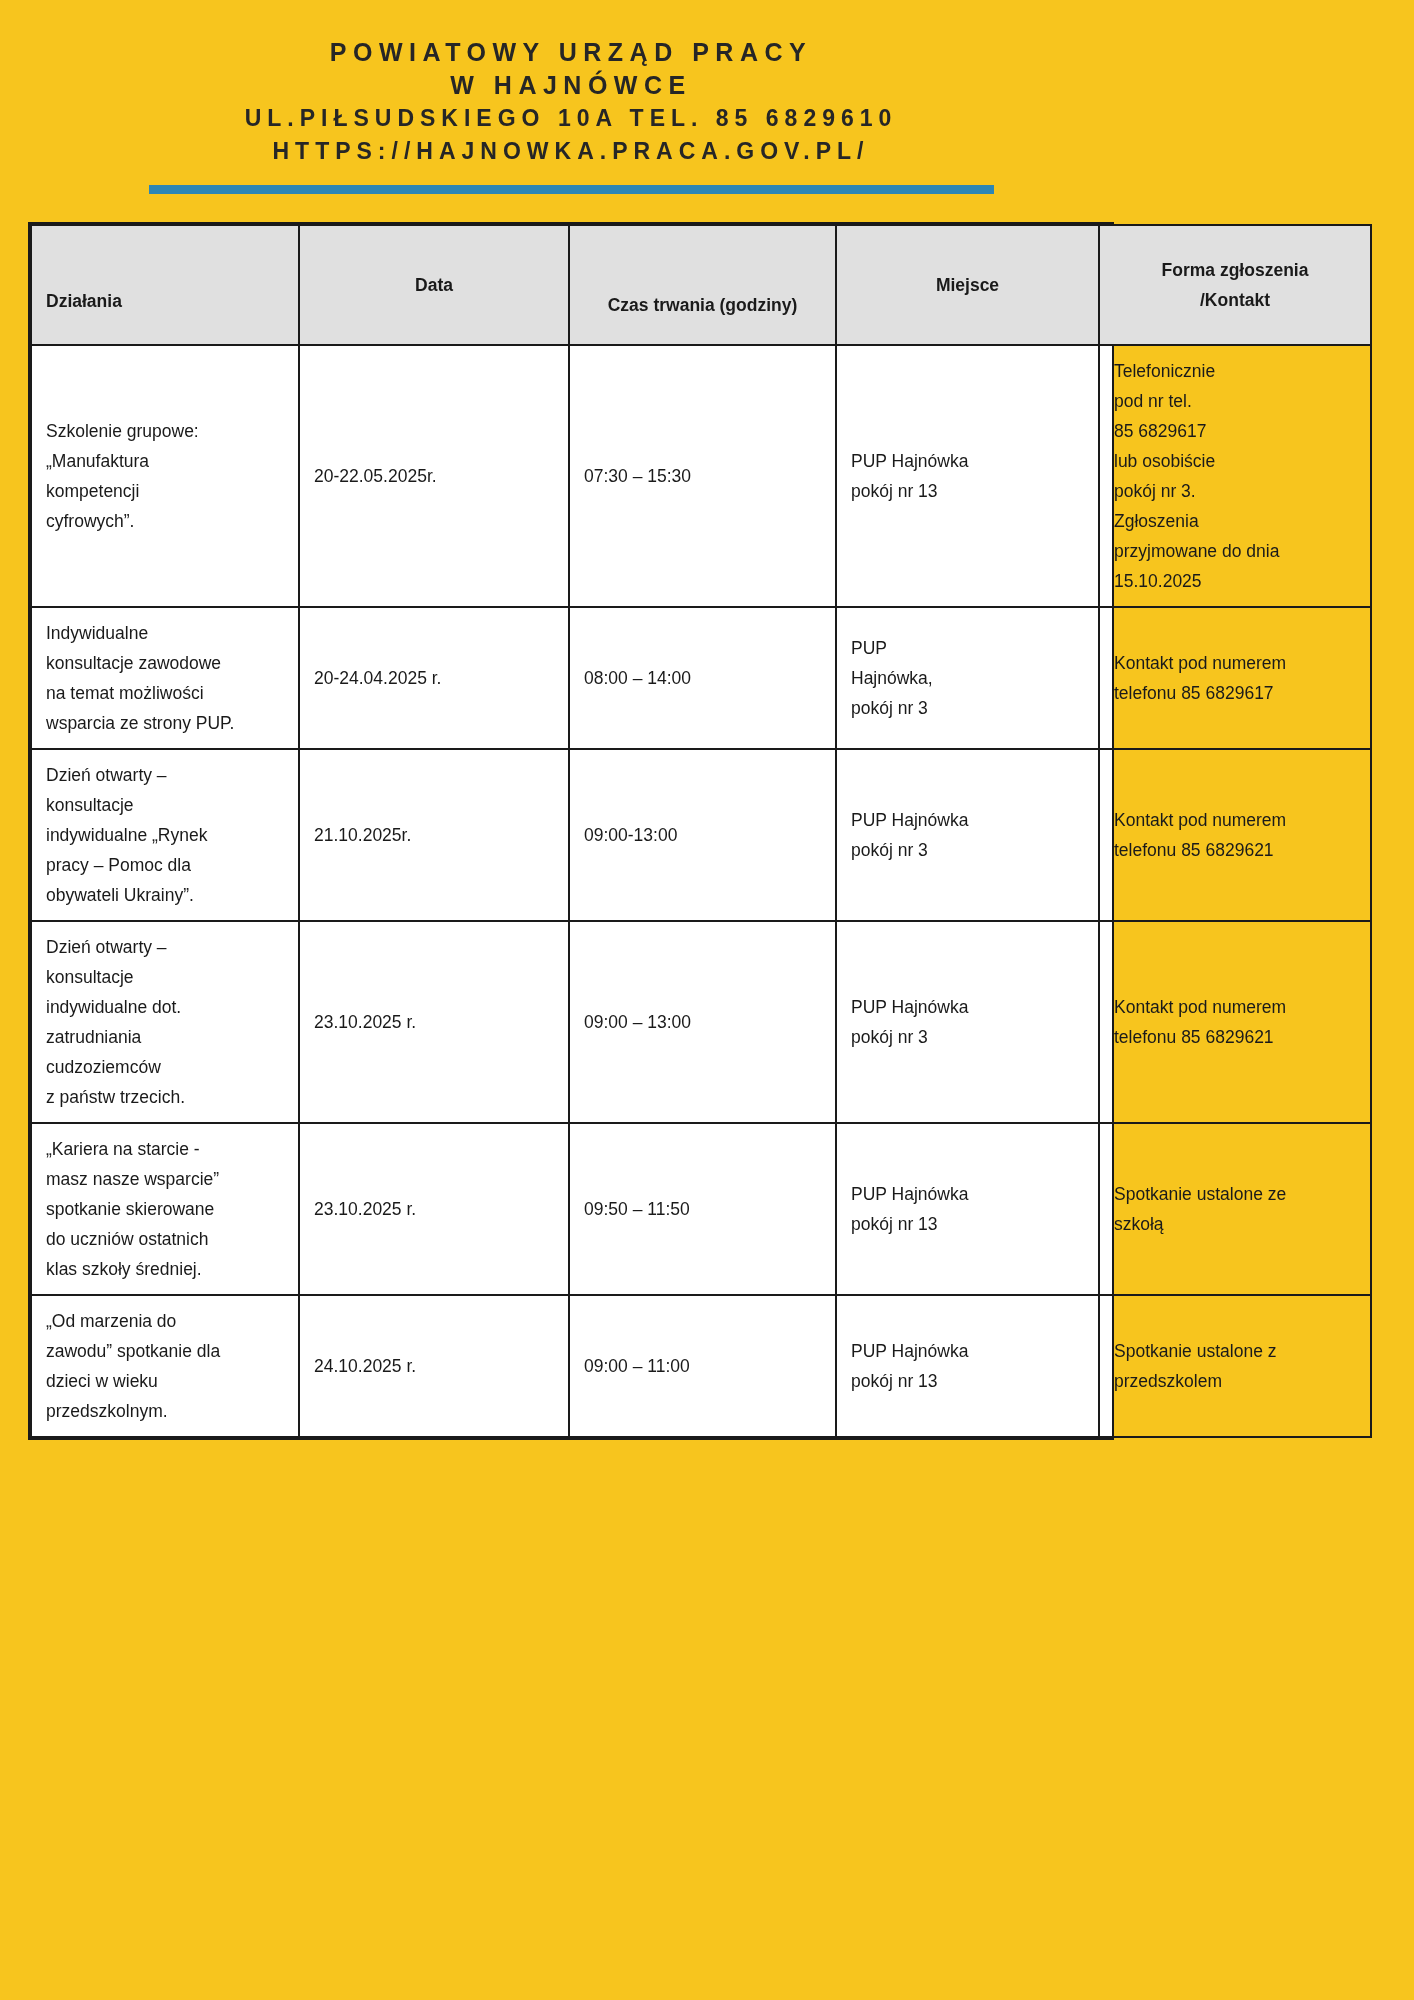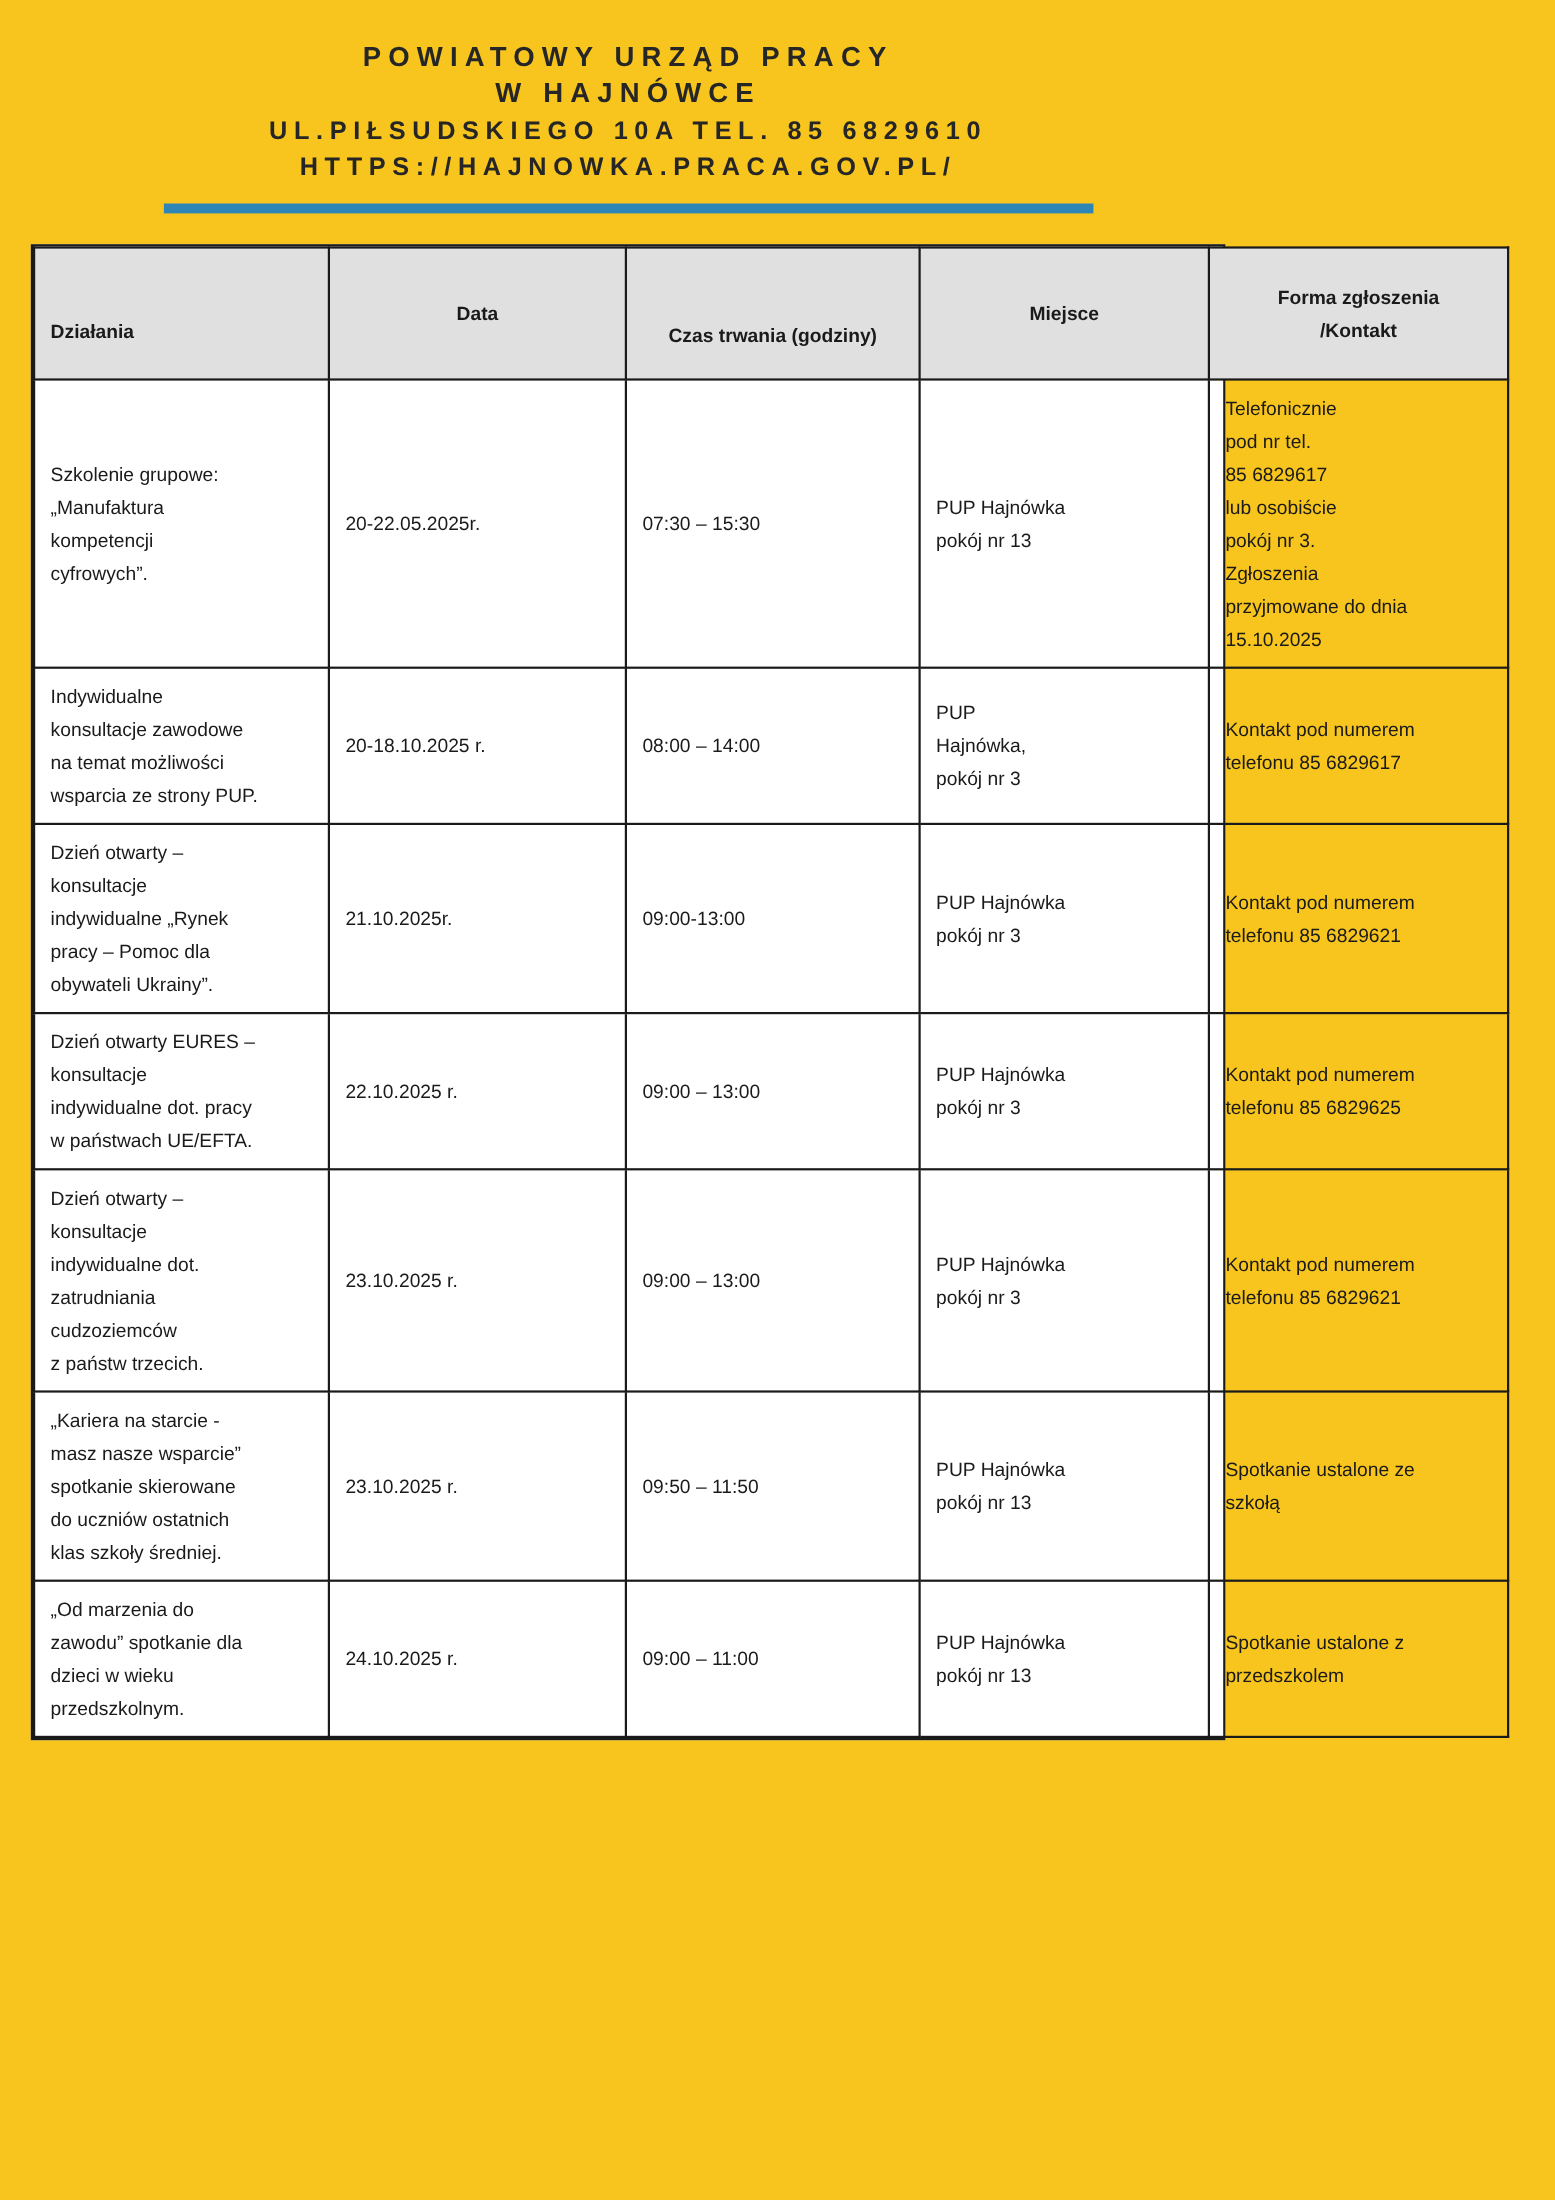--- a/index.html
+++ b/index.html
@@ -147,52 +147,40 @@
 pokój nr 3.
 Zgłoszenia
 przyjmowane do dnia
 15.10.2025</td>
         </tr>
         <tr>
           <td class="activity">Indywidualne
 konsultacje zawodowe
 na temat możliwości
 wsparcia ze strony PUP.</td>
-          <td class="center">20-18.10.2025 r.</td>
+          <td class="center">20-24.04.2025 r.</td>
           <td class="center">08:00 – 14:00</td>
           <td class="center">PUP
 Hajnówka,
 pokój nr 3</td>
           <td class="center">Kontakt pod numerem
 telefonu 85 6829617</td>
         </tr>
         <tr>
           <td class="activity">Dzień otwarty –
 konsultacje
 indywidualne „Rynek
 pracy – Pomoc dla
 obywateli Ukrainy”.</td>
           <td class="center">21.10.2025r.</td>
           <td class="center">09:00-13:00</td>
           <td class="center">PUP Hajnówka
 pokój nr 3</td>
           <td class="center">Kontakt pod numerem
 telefonu 85 6829621</td>
-        </tr>
-        <tr>
-          <td class="activity">Dzień otwarty EURES –
-konsultacje
-indywidualne dot. pracy
-w państwach UE/EFTA.</td>
-          <td class="center">22.10.2025 r.</td>
-          <td class="center">09:00 – 13:00</td>
-          <td class="center">PUP Hajnówka
-pokój nr 3</td>
-          <td class="center">Kontakt pod numerem
-telefonu 85 6829625</td>
         </tr>
         <tr>
           <td class="activity">Dzień otwarty –
 konsultacje
 indywidualne dot.
 zatrudniania
 cudzoziemców
 z państw trzecich.</td>
           <td class="center">23.10.2025 r.</td>
           <td class="center">09:00 – 13:00</td>

